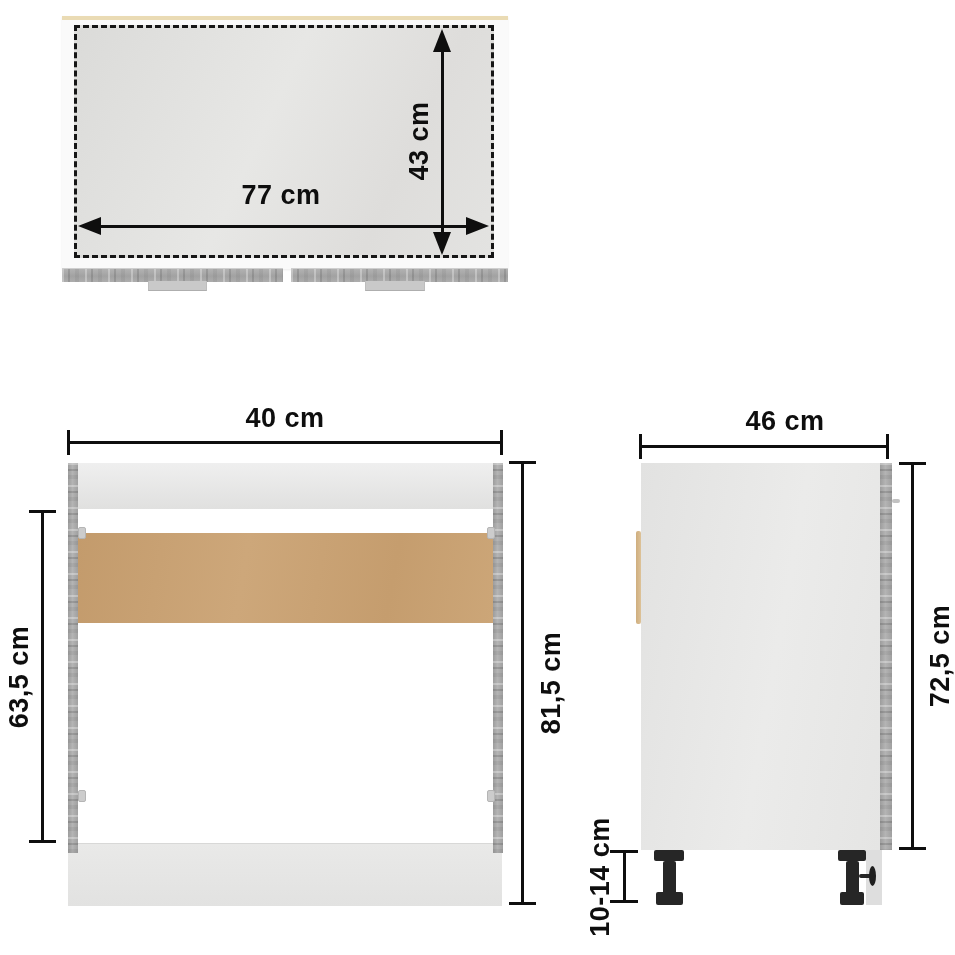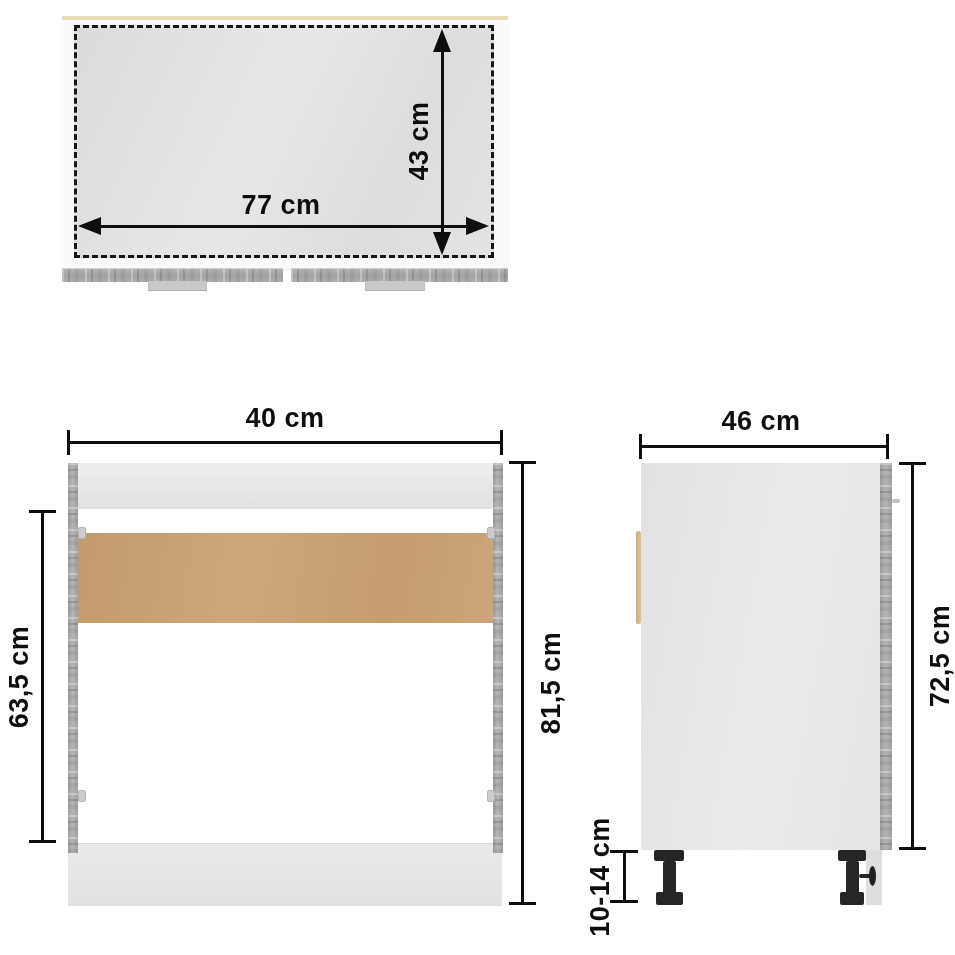--- a/index.html
+++ b/index.html
@@ -62,21 +62,21 @@
 
   <div>
     <div class="abs top-surface" style="left:62px;top:16px;width:446px;height:253px;"></div>
     <div class="abs" style="left:62px;top:16px;width:446px;height:4px;background:#eadbb4;"></div>
     <div class="abs dashed-rect" style="left:74px;top:25px;width:414px;height:227px;"></div>
 
     <div>
       <div class="dline-h" style="left:92px;top:225px;width:378px;"></div>
       <div class="arr arr-left" style="left:78px;top:217px;"></div>
       <div class="arr arr-right" style="left:466px;top:217px;"></div>
-      <div class="dim-label" style="left:281px;top:205px;">77 cm</div>
+      <div class="dim-label" style="left:281px;top:195px;">77 cm</div>
     </div>
 
     <div>
       <div class="dline-v" style="left:441px;top:44px;height:196px;"></div>
       <div class="arr arr-up" style="left:433px;top:29px;"></div>
       <div class="arr arr-down" style="left:433px;top:232px;"></div>
       <div class="dim-label vert" style="left:419px;top:141px;">43 cm</div>
     </div>
 
     <div class="abs wood-h" style="left:62px;top:268px;width:221px;height:13px;"></div>
@@ -118,21 +118,21 @@
       <div class="dim-label vert" style="left:551px;top:683px;">81,5 cm</div>
     </div>
   </div>
 
   <div>
 
     <div>
       <div class="tick-v" style="left:639px;top:434px;"></div>
       <div class="tick-v" style="left:886px;top:434px;"></div>
       <div class="dline-h" style="left:639px;top:445px;width:250px;"></div>
-      <div class="dim-label" style="left:761px;top:421px;">46 cm</div>
+      <div class="dim-label" style="left:785px;top:421px;">46 cm</div>
     </div>
 
     <div class="abs door" style="left:641px;top:463px;width:239px;height:387px;"></div>
     <div class="abs handle" style="left:636px;top:531px;width:5px;height:93px;"></div>
     <div class="abs back-strip" style="left:866px;top:850px;width:16px;height:55px;"></div>
     <div class="abs wood-v" style="left:880px;top:463px;width:12px;height:387px;"></div>
     <div class="abs pin" style="left:892px;top:499px;width:8px;height:4px;"></div>
 
     <div>
       <div class="abs leg-part" style="left:654px;top:850px;width:30px;height:11px;"></div>

